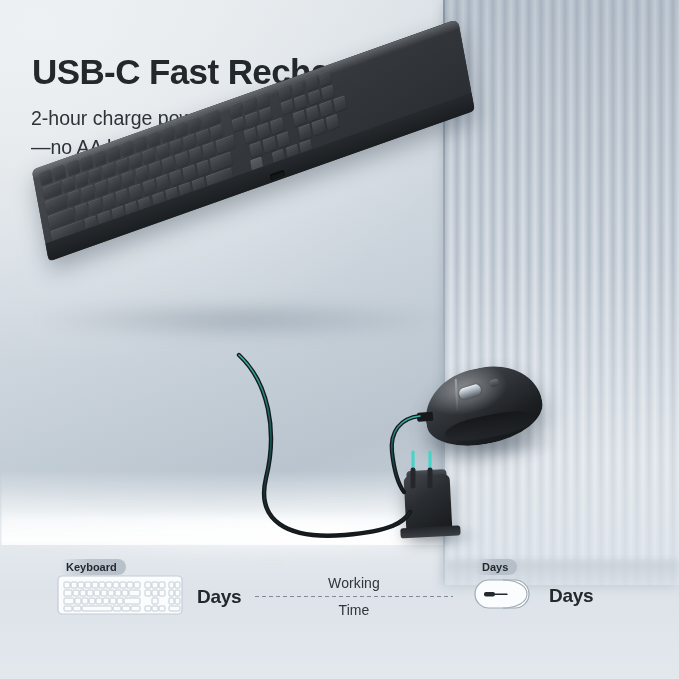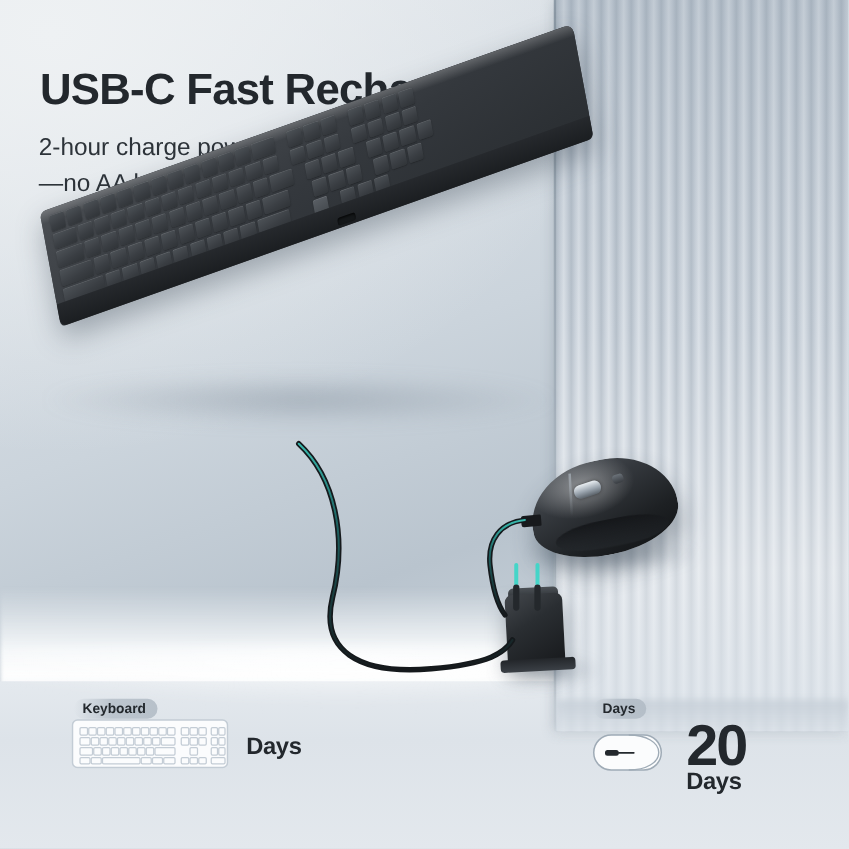--- a/index.html
+++ b/index.html
@@ -504,31 +504,35 @@
               <rect x="112" y="31" width="11" height="5" rx="1"></rect>
             </g>
           </g>
         </svg>
       </div>
       <div class="num-block">
         <span class="unit">Days</span>
       </div>
     </div>
 
+    <div id="working">
+      <span class="wt">Working</span>
+      <span class="dash"></span>
+      <span class="wt">Time</span>
+    </div>
 
     <div class="stat" id="stat-mouse">
       <div class="pill">Days</div>
       <div class="devicon">
         <svg width="62" height="38" viewBox="0 0 62 38">
           <rect x="2" y="5" width="54" height="28" rx="14" fill="#fbfcfd" stroke="#9fabb6" stroke-width="1.2"></rect>
           <path d="M30,33 C44,33 54,27 54,19 C54,11 44,5 30,5" fill="none" stroke="#9fabb6" stroke-width="1.1"></path>
           <rect x="11" y="17" width="11" height="4.5" rx="2" fill="#23282d"></rect>
           <path d="M22,19.2 L34,19.2" stroke="#23282d" stroke-width="1.4" stroke-linecap="round"></path>
         </svg>
       </div>
       <div class="num-block">
-        <span class="num">20</span>
         <span class="unit">Days</span>
       </div>
     </div>
 
   </div>
 </div>
 
 </body></html>

